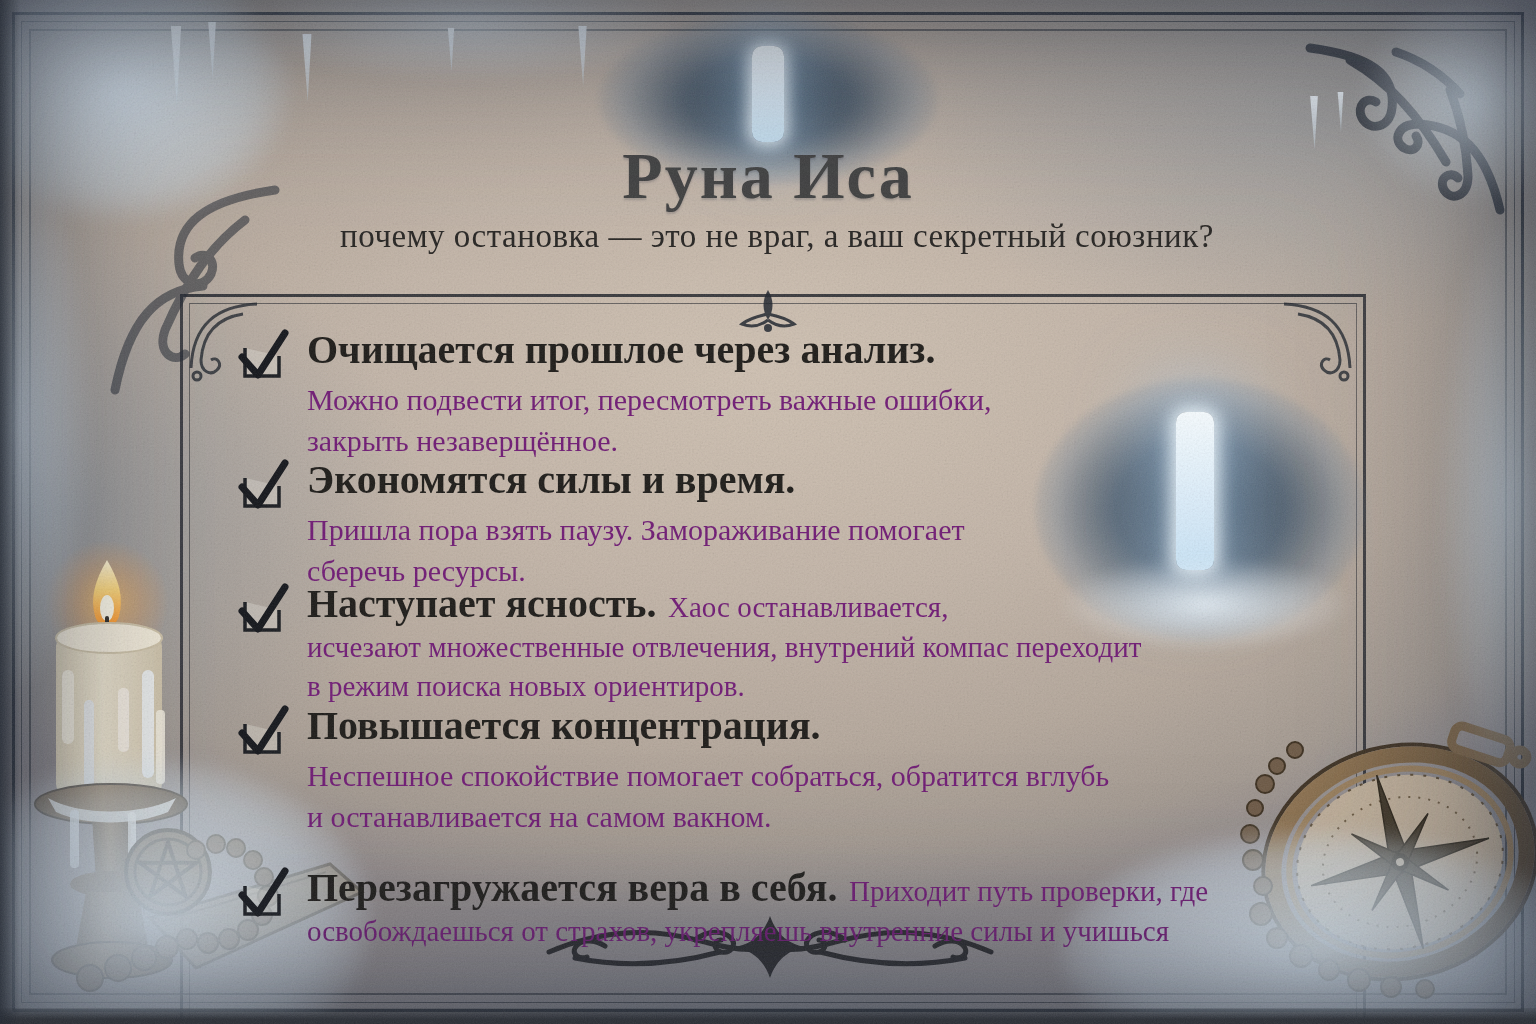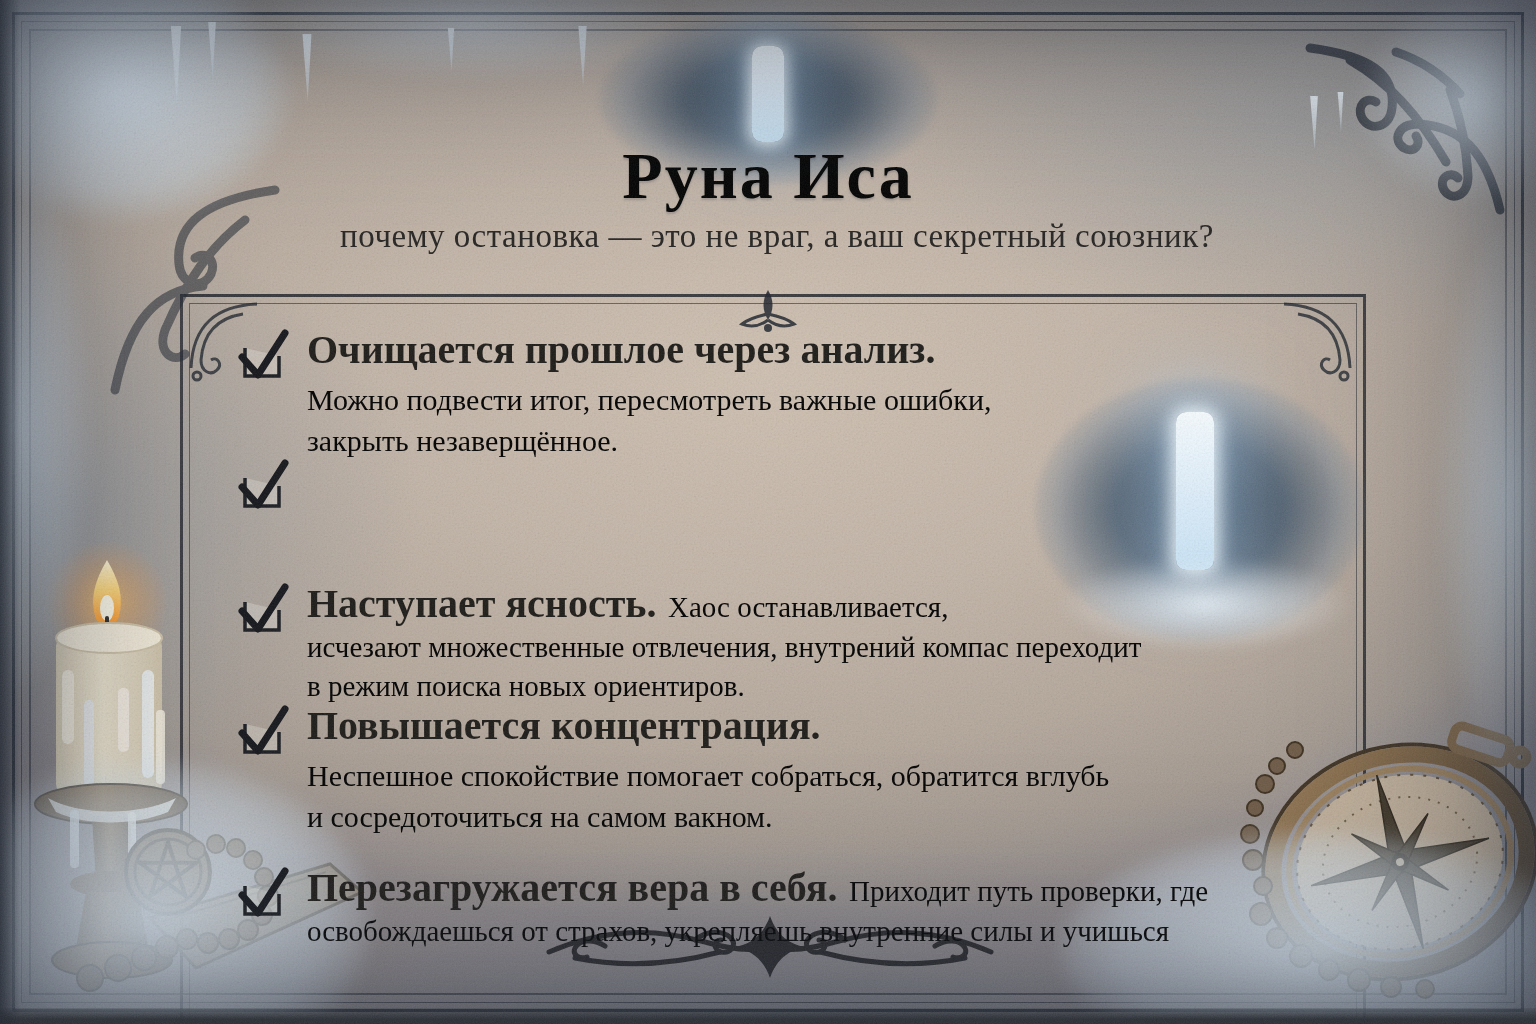--- a/index.html
+++ b/index.html
@@ -37,32 +37,32 @@
   }
   .inner-frame .inline-line{
     position:absolute;left:6px;top:6px;right:6px;bottom:0;
     border-top:1px solid rgba(22,26,34,.55);
     border-left:1px solid rgba(22,26,34,.5);
     border-right:1px solid rgba(22,26,34,.5);
   }
   
   .title{
     position:absolute;left:0;top:138px;width:100%;text-align:center;z-index:10;
-    font-size:66px;font-weight:700;letter-spacing:2px;color:#000000;
+    font-size:66px;font-weight:700;letter-spacing:2px;color:#404040;
     text-shadow:0 2px 2px rgba(60,60,70,.25);
   }
   .subtitle{
     position:absolute;left:9px;top:218px;width:100%;text-align:center;z-index:10;
     font-size:33px;color:#262422;letter-spacing:.5px;
   }
   .item{position:absolute;left:233px;width:1044px;z-index:10;color:#262320;}
   .item .cbx{position:absolute;left:0;top:0px;}
   .item .txt{margin-left:74px;}
   .item .h{font-size:40px;font-weight:700;color:#1d1b18;display:block;line-height:1.18;}
-  .item .b{font-size:30px;line-height:1.37;white-space:pre-line;display:block;margin-top:6px;color:#000000;}
+  .item .b{font-size:30px;line-height:1.37;white-space:pre-line;display:block;margin-top:6px;color:#701a75;}
   .item.inline .h{display:inline;margin-top:13px;}
   .item.inline .b{display:inline;font-size:29px;margin-left:.4em;}
   
   .rune-blob{border-radius:50%;filter:blur(3px);z-index:4;}
   .rune-bar{
     position:absolute;z-index:5;border-radius:10px;
     background:linear-gradient(180deg,#f6fcff 0%,#ddeefb 55%,#c9e4f6 100%);
     box-shadow:0 0 16px 4px rgba(238,249,255,.95), 0 0 55px 22px rgba(168,205,238,.55);
   }
   
@@ -159,20 +159,23 @@
 закрыть незаверщённое.</span>
   </div>
 </div>
 
 <div class="item" style="top:456px">
   <svg class="cbx" width="56" height="56" viewBox="0 0 56 56">
     <path d="M12,22 L12,50 L46,50 L46,30" fill="rgba(246,244,238,.28)" stroke="#1a1c21" stroke-width="3.5"></path>
     <path d="M9,31 L25,49 L52,7" fill="none" stroke="#14161b" stroke-width="7" stroke-linecap="round" stroke-linejoin="round"></path>
   </svg>
   <div class="txt">
+    <span class="h">Экономятся силы и время.</span>
+    <span class="b">Пришла пора взять паузу. Замораживание помогает
+сберечь ресурсы.</span>
   </div>
 </div>
 
 <div class="item inline" style="top:580px">
   <svg class="cbx" width="56" height="56" viewBox="0 0 56 56">
     <path d="M12,22 L12,50 L46,50 L46,30" fill="rgba(246,244,238,.28)" stroke="#1a1c21" stroke-width="3.5"></path>
     <path d="M9,31 L25,49 L52,7" fill="none" stroke="#14161b" stroke-width="7" stroke-linecap="round" stroke-linejoin="round"></path>
   </svg>
   <div class="txt">
     <span class="h">Наступает ясность.</span><span class="b">Хаос останавливается,
@@ -182,21 +185,21 @@
 </div>
 
 <div class="item" style="top:702px">
   <svg class="cbx" width="56" height="56" viewBox="0 0 56 56">
     <path d="M12,22 L12,50 L46,50 L46,30" fill="rgba(246,244,238,.28)" stroke="#1a1c21" stroke-width="3.5"></path>
     <path d="M9,31 L25,49 L52,7" fill="none" stroke="#14161b" stroke-width="7" stroke-linecap="round" stroke-linejoin="round"></path>
   </svg>
   <div class="txt">
     <span class="h">Повышается концентрация.</span>
     <span class="b">Неспешное спокойствие помогает собраться, обратится вглубь
-и сосредоточиться на самом вакном.</span>
+и останавливается на самом вакном.</span>
   </div>
 </div>
 
 <div class="item inline" style="top:864px">
   <svg class="cbx" width="56" height="56" viewBox="0 0 56 56">
     <path d="M12,22 L12,50 L46,50 L46,30" fill="rgba(246,244,238,.28)" stroke="#1a1c21" stroke-width="3.5"></path>
     <path d="M9,31 L25,49 L52,7" fill="none" stroke="#14161b" stroke-width="7" stroke-linecap="round" stroke-linejoin="round"></path>
   </svg>
   <div class="txt">
     <span class="h">Перезагружается вера в себя.</span><span class="b">Приходит путь проверки, где

